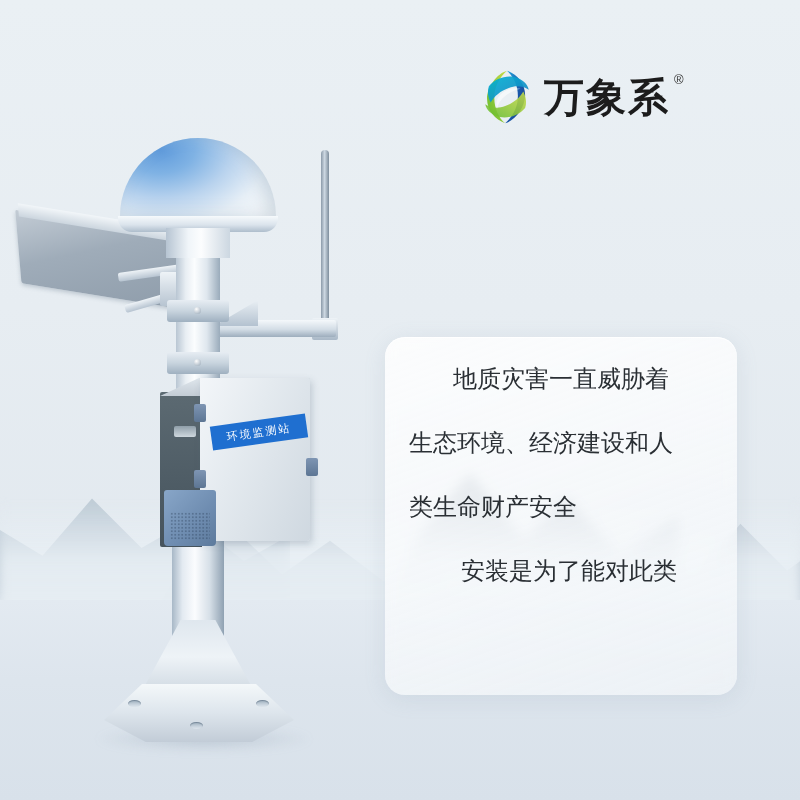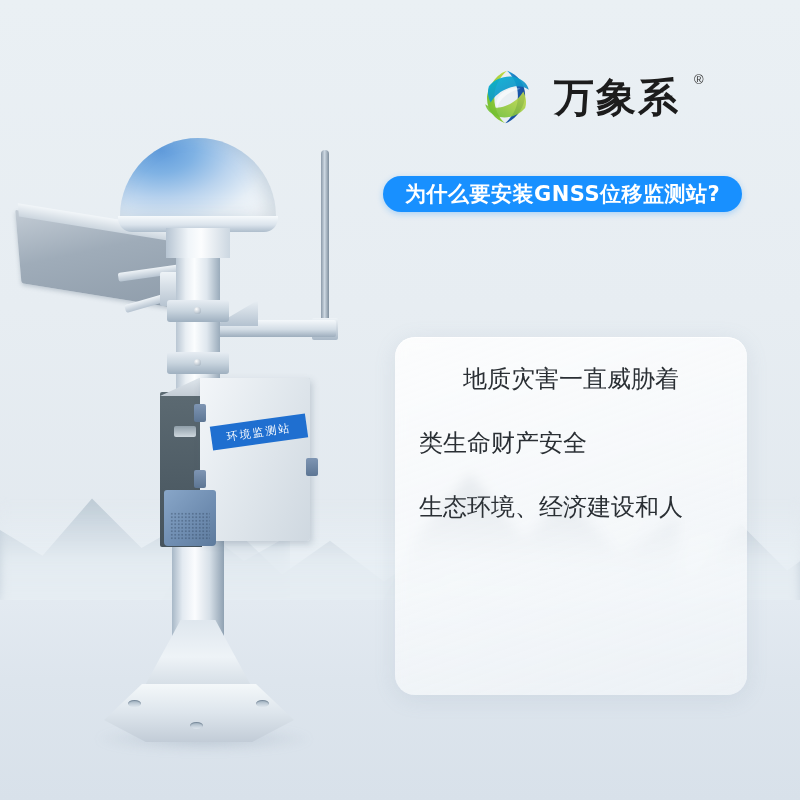--- a/index.html
+++ b/index.html
@@ -211,21 +211,21 @@
   }
   .ground-shadow {
     position: absolute; left: 96px; top: 726px; width: 216px; height: 26px;
     background: radial-gradient(ellipse at center, rgba(120,140,160,.30) 0%, rgba(120,140,160,0) 72%);
     filter: blur(4px);
   }
 
   
   .logo-row {
     position: absolute; left: 478px; top: 68px;
-    display: flex; align-items: center; gap: 18px;
+    display: flex; align-items: center; gap: 8px;
   }
   .logo-mark { width: 58px; height: 58px; }
   .logo-text {
     font-size: 40px; font-weight: 700; color: #1c1c1c; letter-spacing: 2px;
     font-family: "DejaVu Sans", "Liberation Sans", sans-serif;
   }
   .logo-reg {
     font-size: 13px; color: #333; align-self: flex-start; margin-top: 4px; margin-left: -4px;
   }
 
@@ -242,21 +242,21 @@
   }
 
   .headline {
     position: absolute; left: 381px; top: 228px;
     font-size: 56px; font-weight: 700; color: #262b30; letter-spacing: 2px;
     font-family: "DejaVu Sans", "Liberation Sans", sans-serif;
     white-space: nowrap;
   }
 
   .glass-card {
-    position: absolute; left: 395px; top: 337px; width: 352px; height: 358px;
+    position: absolute; left: 385px; top: 337px; width: 352px; height: 358px;
     border-radius: 20px;
     background: linear-gradient(160deg, rgba(255,255,255,.86) 0%, rgba(252,253,254,.74) 45%, rgba(246,249,251,.62) 100%);
     box-shadow: 0 4px 22px rgba(120,140,165,.14), inset 0 1px 0 rgba(255,255,255,.8);
     backdrop-filter: blur(6px);
     padding: 30px 24px 0 24px;
     box-sizing: border-box;
   }
   .body-line {
     font-size: 24px; color: #2a2f34; line-height: 1.0; margin-bottom: 40px;
     font-family: "DejaVu Sans", "Liberation Sans", sans-serif;
@@ -350,22 +350,22 @@
         <path d="M30 61C19 57 10 47 10 34S21 6 32 3c-9 8-14 18-14 30s5 22 12 28z" fill="url(#gG)"></path>
         <path d="M12 20c7-8 18-12 28-10 9 2 15 8 16 14-6-4-14-5-22-2-9 3-16 9-20 16-3-6-4-12-2-18z" fill="url(#gT)" opacity=".92"></path>
         <path d="M52 44c-7 8-18 12-28 10-9-2-15-8-16-14 6 4 14 5 22 2 9-3 16-9 20-16 3 6 4 12 2 18z" fill="url(#gG)" opacity=".88"></path>
         <path d="M26 28c6-5 14-7 21-5-6 1-12 4-17 8-5 4-8 9-9 14-2-7 0-13 5-17z" fill="#ffffff" opacity=".55"></path>
       </svg>
     </span>
     <span class="logo-text">万象系</span>
     <span class="logo-reg">®</span>
   </div>
 
-  <div class="badge">为什么要安装GNSS位移监测站?</div>
 
 
   <div class="glass-card">
     <div class="body-line indent">地质灾害一直威胁着</div>
+    <div class="body-line">生态环境、经济建设和人</div>
     <div class="body-line">类生命财产安全</div>
-    <div class="body-line">生态环境、经济建设和人</div>
+    <div class="body-line indent2">安装是为了能对此类</div>
   </div>
 
 </div>
 
 </body></html>

